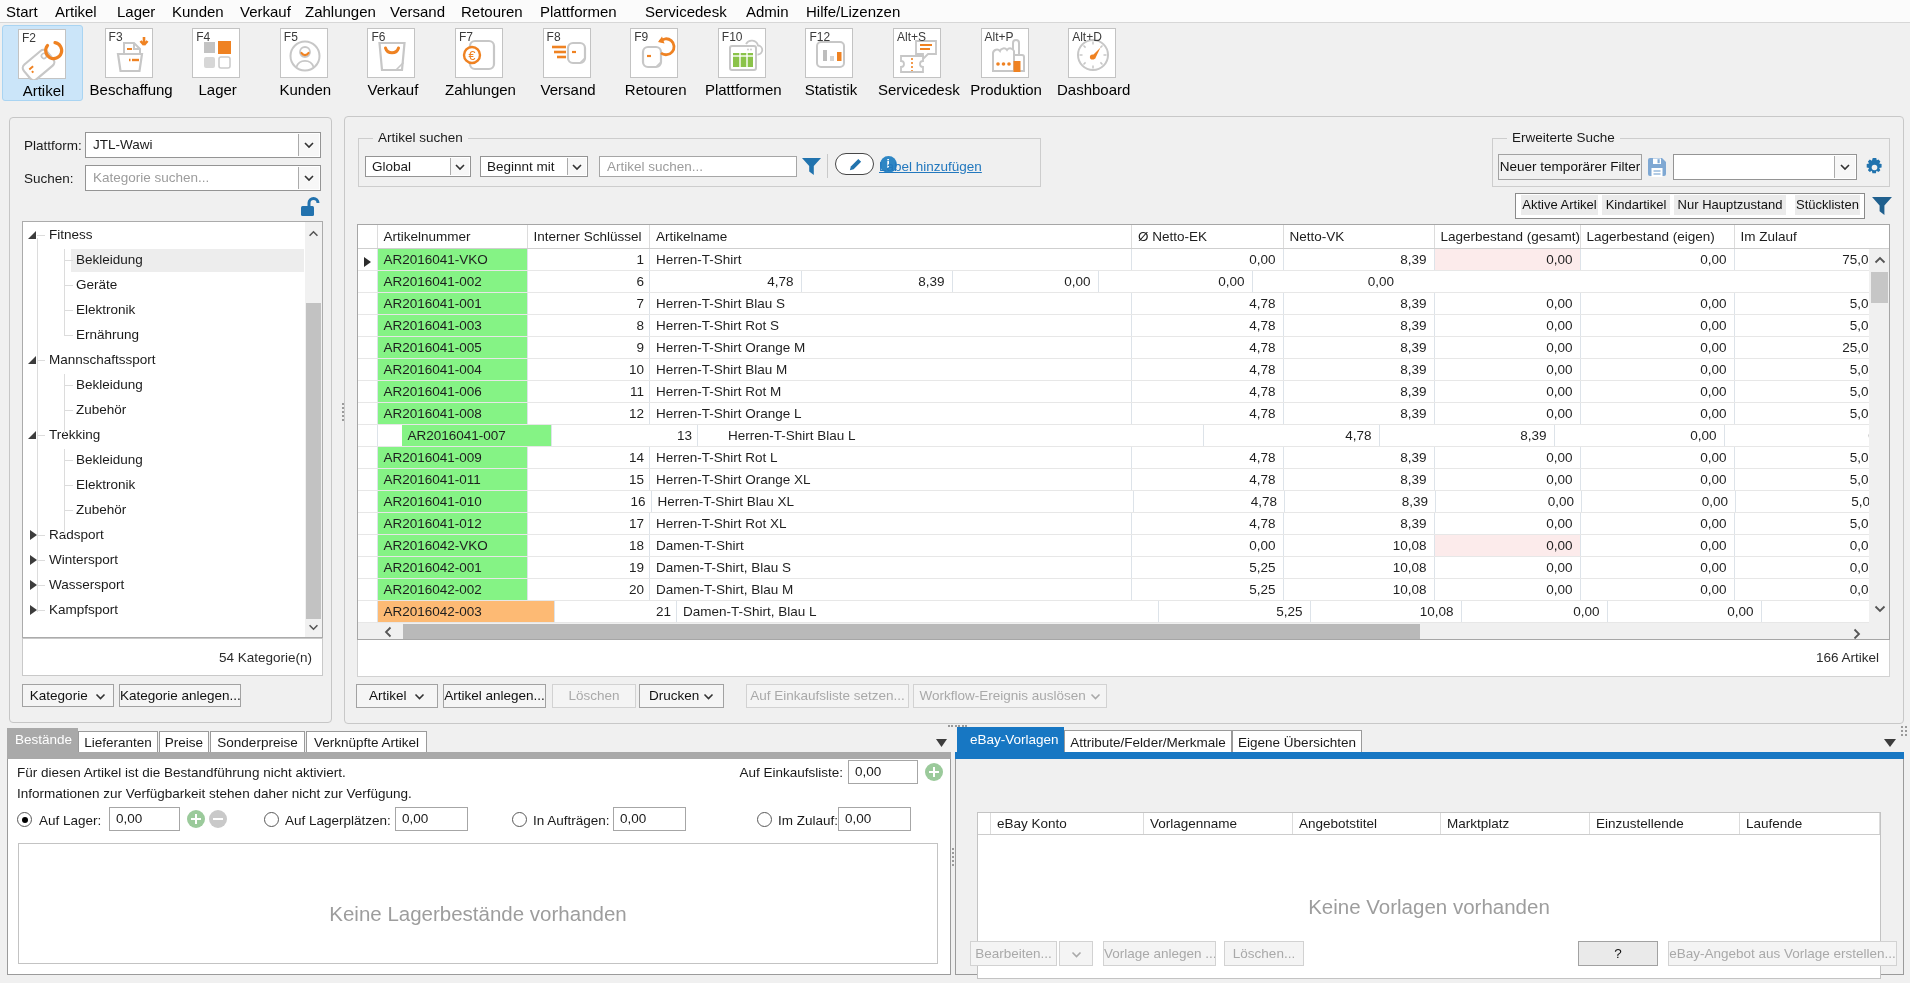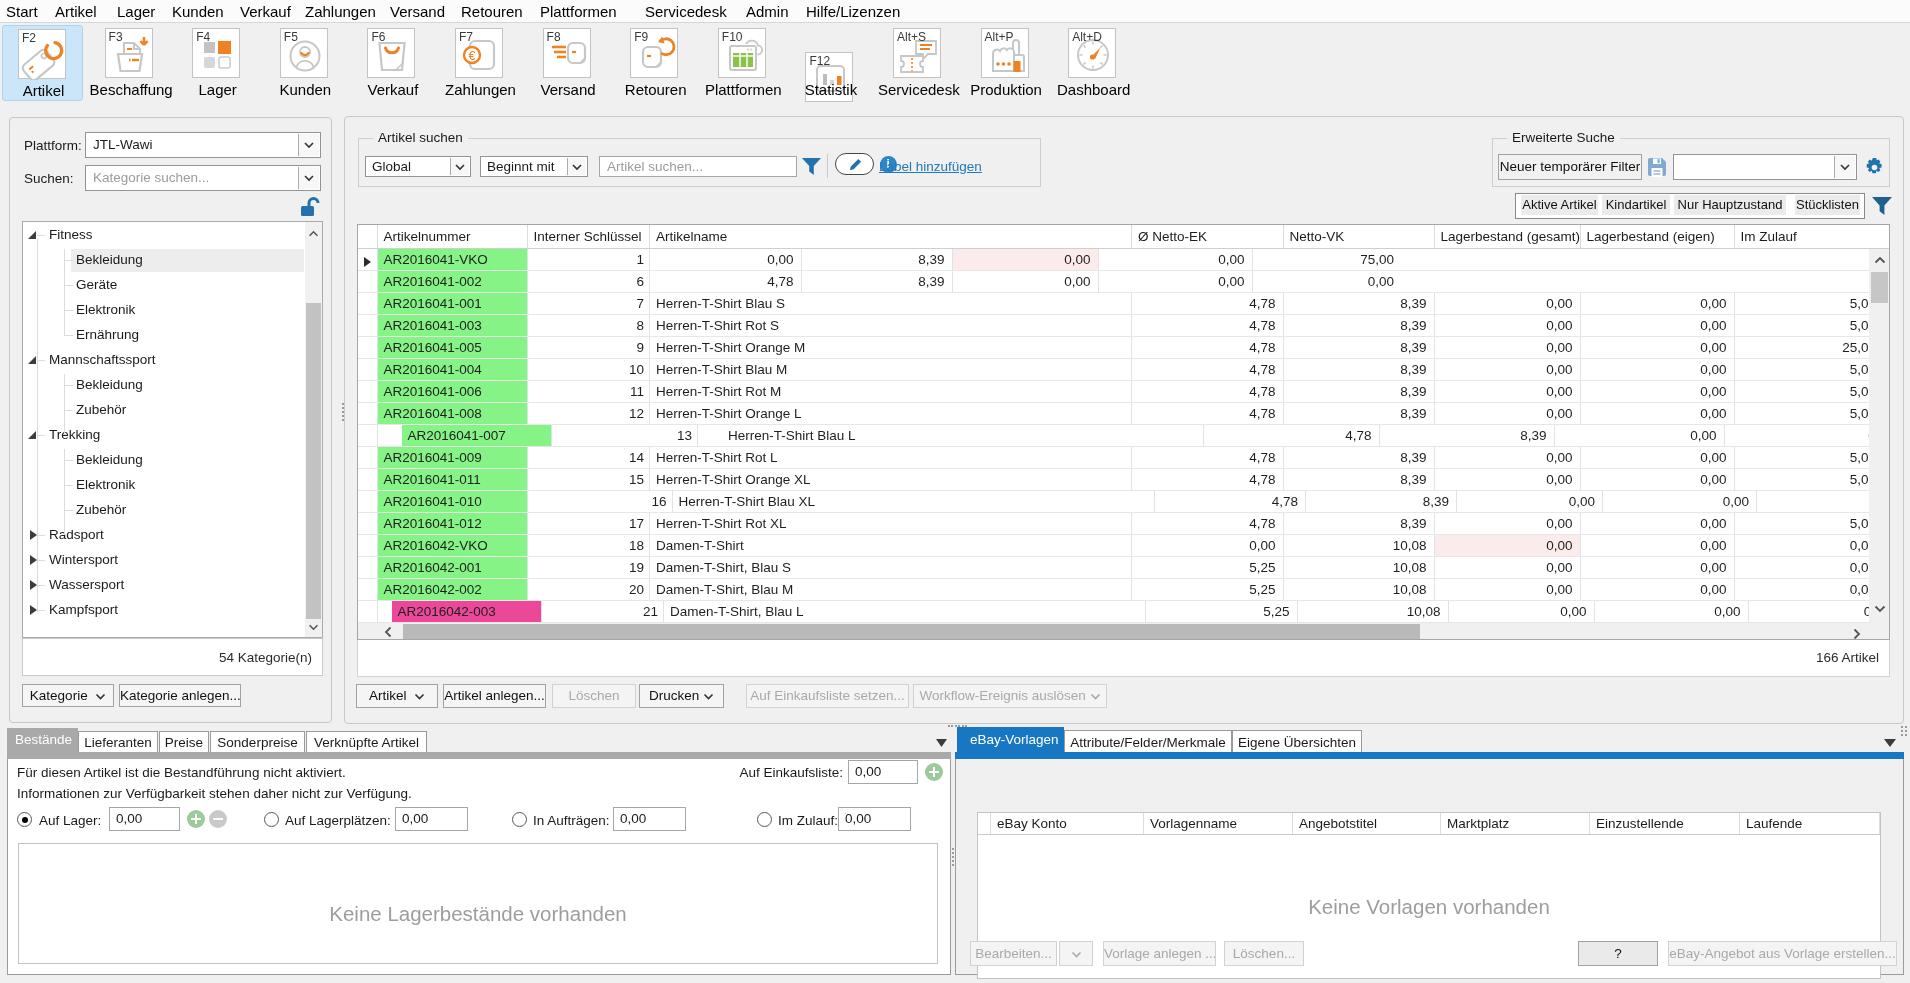--- a/index.html
+++ b/index.html
@@ -152,21 +152,21 @@
           <rect x="14" y="24" width="20" height="14" fill="#8bc34a"></rect>
           <line x1="21" y1="24" x2="21" y2="38" stroke="#fff" stroke-width="1.4"></line>
           <line x1="28" y1="24" x2="28" y2="38" stroke="#fff" stroke-width="1.4"></line>
           <line x1="14" y1="27" x2="34" y2="27" stroke="#fff" stroke-width="1.4"></line>
         </svg>
 <span class="abs" style="left:3px;top:1px;font-size:12px;color:#3a3a3a;">F10</span>
 </div>
 <div class="abs tlabel" style="left:0;top:56px;width:81px;text-align:center;">Plattformen</div>
 </div>
 <div class="abs" style="left:790.4px;top:1px;width:81px;height:76px;">
-<div class="abs" style="left:15px;top:3px;width:48px;height:50px;background:#fff;border:1px solid #c3c3c3;margin-top:24px;">
+<div class="abs" style="left:15px;top:3px;width:48px;height:50px;background:#fff;border:1px solid #c3c3c3;">
 <svg class="abs" style="left:0;top:0" width="48" height="50" viewBox="0 0 48 50">
           <rect x="11" y="13" width="27" height="25" rx="4" fill="#fff" stroke="#c7c7c7" stroke-width="2"></rect>
           <rect x="17" y="21" width="4" height="11" fill="#bdbdbd"></rect>
           <rect x="24" y="27" width="4" height="5" fill="#d5d5d5"></rect>
           <rect x="31" y="23" width="4.5" height="9" fill="#ef8222"></rect>
         </svg>
 <span class="abs" style="left:3px;top:1px;font-size:12px;color:#3a3a3a;">F12</span>
 </div>
 <div class="abs tlabel" style="left:0;top:56px;width:81px;text-align:center;">Statistik</div>
 </div>
@@ -406,20 +406,21 @@
 </div>
 <div class="abs" style="left:0;top:24px;width:1511px;height:374px;overflow:hidden;">
 <div class="abs" style="left:0;top:0px;width:1533px;height:22px;border-bottom:1px solid #e7e7e7;display:flex;">
 <div class="cell" style="width:19.5px;flex:none;padding-left:0;">
           <svg width="8" height="10" style="margin:5px 0 0 5px">
             <path d="M1 0 L8 5 L1 10 Z" fill="#2b2b2b"></path>
           </svg>
         </div>
 <div class="cell" style="width:150px;flex:none;background:#85f385;">AR2016041-VKO</div>
 <div class="cell cellr" style="width:122.5px;flex:none;padding-right:5px;">1</div>
+<div class="cell" style="width:482px;flex:none;">Herren-T-Shirt</div>
 <div class="cell cellr" style="width:151.5px;flex:none;">0,00</div>
 <div class="cell cellr" style="width:151px;flex:none;">8,39</div>
 <div class="cell cellr" style="width:146px;flex:none;background:#fcebeb;">0,00</div>
 <div class="cell cellr" style="width:154px;flex:none;">0,00</div>
 <div class="cell cellr" style="width:156.5px;flex:none;padding-right:15px;border-right:none;">75,00</div>
 </div>
 <div class="abs" style="left:0;top:22px;width:1533px;height:22px;border-bottom:1px solid #e7e7e7;display:flex;">
 <div class="cell" style="width:19.5px;flex:none;padding-left:0;"></div>
 <div class="cell" style="width:150px;flex:none;background:#85f385;">AR2016041-002</div>
 <div class="cell cellr" style="width:122.5px;flex:none;padding-right:5px;">6</div>
@@ -524,21 +525,21 @@
 <div class="cell" style="width:482px;flex:none;">Herren-T-Shirt Orange XL</div>
 <div class="cell cellr" style="width:151.5px;flex:none;">4,78</div>
 <div class="cell cellr" style="width:151px;flex:none;">8,39</div>
 <div class="cell cellr" style="width:146px;flex:none;">0,00</div>
 <div class="cell cellr" style="width:154px;flex:none;">0,00</div>
 <div class="cell cellr" style="width:156.5px;flex:none;padding-right:15px;border-right:none;">5,00</div>
 </div>
 <div class="abs" style="left:0;top:242px;width:1533px;height:22px;border-bottom:1px solid #e7e7e7;display:flex;">
 <div class="cell" style="width:19.5px;flex:none;padding-left:0;"></div>
 <div class="cell" style="width:150px;flex:none;background:#85f385;">AR2016041-010</div>
-<div class="cell cellr" style="width:124px;flex:none;padding-right:5px;margin-left:21px;">16</div>
+<div class="cell cellr" style="width:124px;flex:none;padding-right:5px;">16</div>
 <div class="cell" style="width:482px;flex:none;">Herren-T-Shirt Blau XL</div>
 <div class="cell cellr" style="width:151.5px;flex:none;">4,78</div>
 <div class="cell cellr" style="width:151px;flex:none;">8,39</div>
 <div class="cell cellr" style="width:146px;flex:none;">0,00</div>
 <div class="cell cellr" style="width:154px;flex:none;">0,00</div>
 <div class="cell cellr" style="width:156.5px;flex:none;padding-right:15px;border-right:none;">5,00</div>
 </div>
 <div class="abs" style="left:0;top:264px;width:1533px;height:22px;border-bottom:1px solid #e7e7e7;display:flex;">
 <div class="cell" style="width:19.5px;flex:none;padding-left:0;"></div>
 <div class="cell" style="width:150px;flex:none;background:#85f385;">AR2016041-012</div>
@@ -578,21 +579,21 @@
 <div class="cell cellr" style="width:122.5px;flex:none;padding-right:5px;">20</div>
 <div class="cell" style="width:482px;flex:none;">Damen-T-Shirt, Blau M</div>
 <div class="cell cellr" style="width:151.5px;flex:none;">5,25</div>
 <div class="cell cellr" style="width:151px;flex:none;">10,08</div>
 <div class="cell cellr" style="width:146px;flex:none;">0,00</div>
 <div class="cell cellr" style="width:154px;flex:none;">0,00</div>
 <div class="cell cellr" style="width:156.5px;flex:none;padding-right:15px;border-right:none;">0,00</div>
 </div>
 <div class="abs" style="left:0;top:352px;width:1533px;height:22px;border-bottom:1px solid #e7e7e7;display:flex;">
 <div class="cell" style="width:19.5px;flex:none;padding-left:0;"></div>
-<div class="cell" style="width:150px;flex:none;background:#ec4899;margin-left:14px;">AR2016042-003</div>
+<div class="cell" style="width:177px;flex:none;background:#fdba74;">AR2016042-003</div>
 <div class="cell cellr" style="width:122.5px;flex:none;padding-right:5px;">21</div>
 <div class="cell" style="width:482px;flex:none;">Damen-T-Shirt, Blau L</div>
 <div class="cell cellr" style="width:151.5px;flex:none;">5,25</div>
 <div class="cell cellr" style="width:151px;flex:none;">10,08</div>
 <div class="cell cellr" style="width:146px;flex:none;">0,00</div>
 <div class="cell cellr" style="width:154px;flex:none;">0,00</div>
 <div class="cell cellr" style="width:156.5px;flex:none;padding-right:15px;border-right:none;">0,00</div>
 </div>
 </div>
 <div class="abs" style="left:1511px;top:24px;width:21px;height:391px;background:#f0f0f0;">

